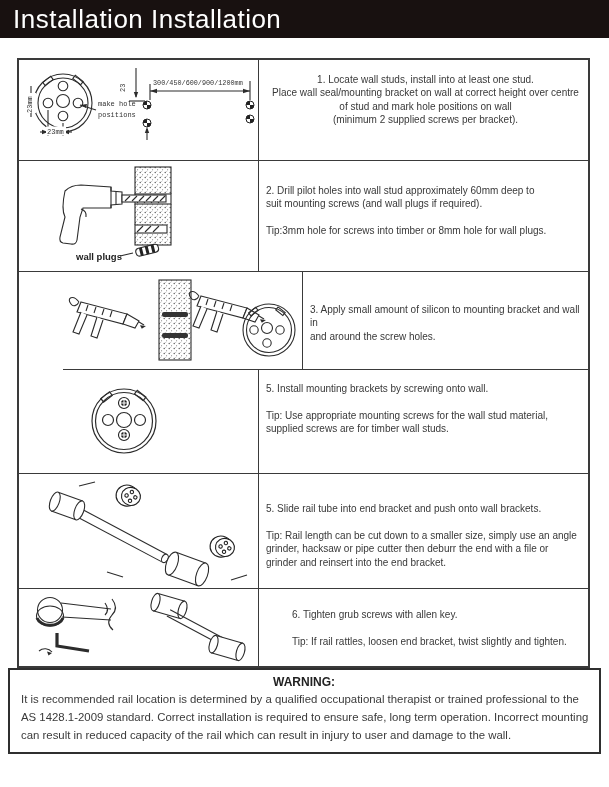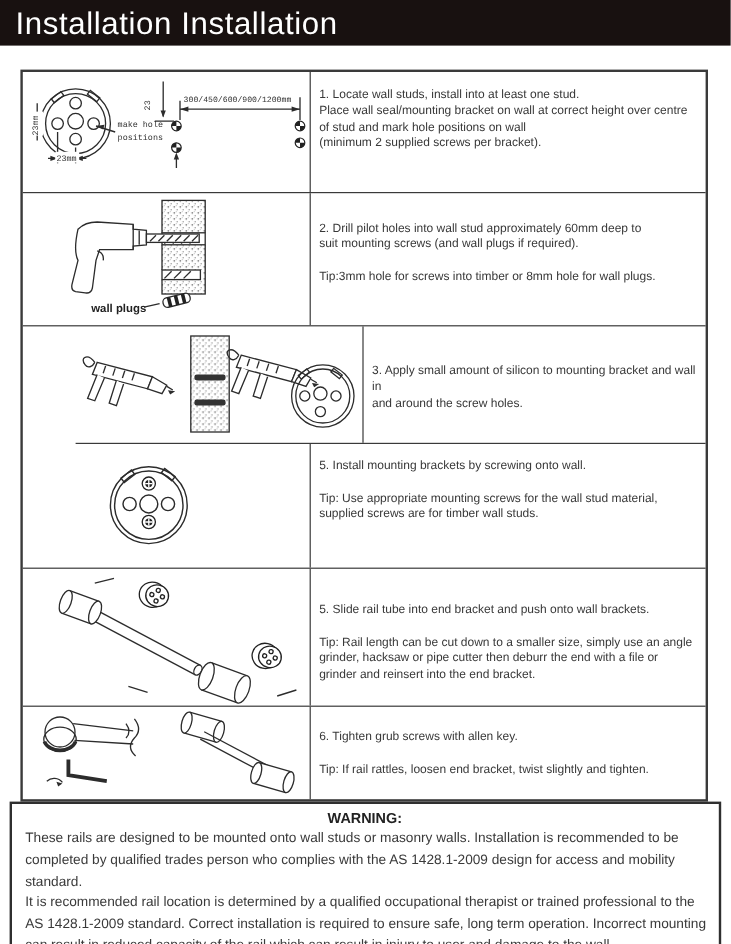--- a/index.html
+++ b/index.html
@@ -14,33 +14,33 @@
     color:#fff;font-size:26px;font-weight:400;
     padding-left:13px;letter-spacing:0.5px;
   }
   
   .tbl{
     margin:20px 15px 0 17px;
     border:2px solid #3a3a3a;
     width:573px;box-sizing:border-box;
   }
   .row{display:flex;border-bottom:1.5px solid #3a3a3a;}
-  .row:last-child{border-bottom:none;}
+  .row:last-child{border-bottom:none;gap:26px;}
   .cell-ill{
     width:240px;min-width:240px;border-right:1.5px solid #3a3a3a;
     box-sizing:border-box;overflow:hidden;
   }
   .cell-ill svg{display:block;}
   .cell-txt{
     flex:1;box-sizing:border-box;
     padding-left:7px;padding-right:3px;
     font-size:10px;line-height:1.34;color:#383838;
     white-space:pre-line;
   }
-  .r1{height:100px;} .r1 .cell-txt{padding-top:13px;}
+  .r1{height:100px;} .r1 .cell-txt{padding-top:13px;text-align:center;}
   .r2{height:110px;} .r2 .cell-txt{padding-top:23px;}
   .r3{height:97px;margin-left:44px;}  .r3 .cell-txt{padding-top:31px;}
   .r4{height:103px;} .r4 .cell-txt{padding-top:12px;}
   .r5{height:114px;} .r5 .cell-txt{padding-top:28px;}
   .r6{height:77px;}  .r6 .cell-txt{padding-top:19px;}
   
   .warn{
     margin:0 8px;border:2px solid #2f2f2f;
     padding:5px 9px 8px 8px;box-sizing:border-box;
   }
@@ -343,15 +343,14 @@
       </svg>
     </div>
     <div class="cell-txt">6. Tighten grub screws with allen key.
 
 Tip: If rail rattles, loosen end bracket, twist slightly and tighten.</div>
   </div>
 </div>
 
 <div class="warn">
   <h4>WARNING:</h4>
-  <p>These rails are designed to be mounted onto wall studs or masonry walls. Installation is recommended to be completed by qualified trades person who complies with the AS 1428.1-2009 design for access and mobility standard.</p>
   <p>It is recommended rail location is determined by a qualified occupational therapist or trained professional to the AS 1428.1-2009 standard. Correct installation is required to ensure safe, long term operation. Incorrect mounting can result in reduced capacity of the rail which can result in injury to user and damage to the wall.</p>
 </div>
 
 </body></html>

